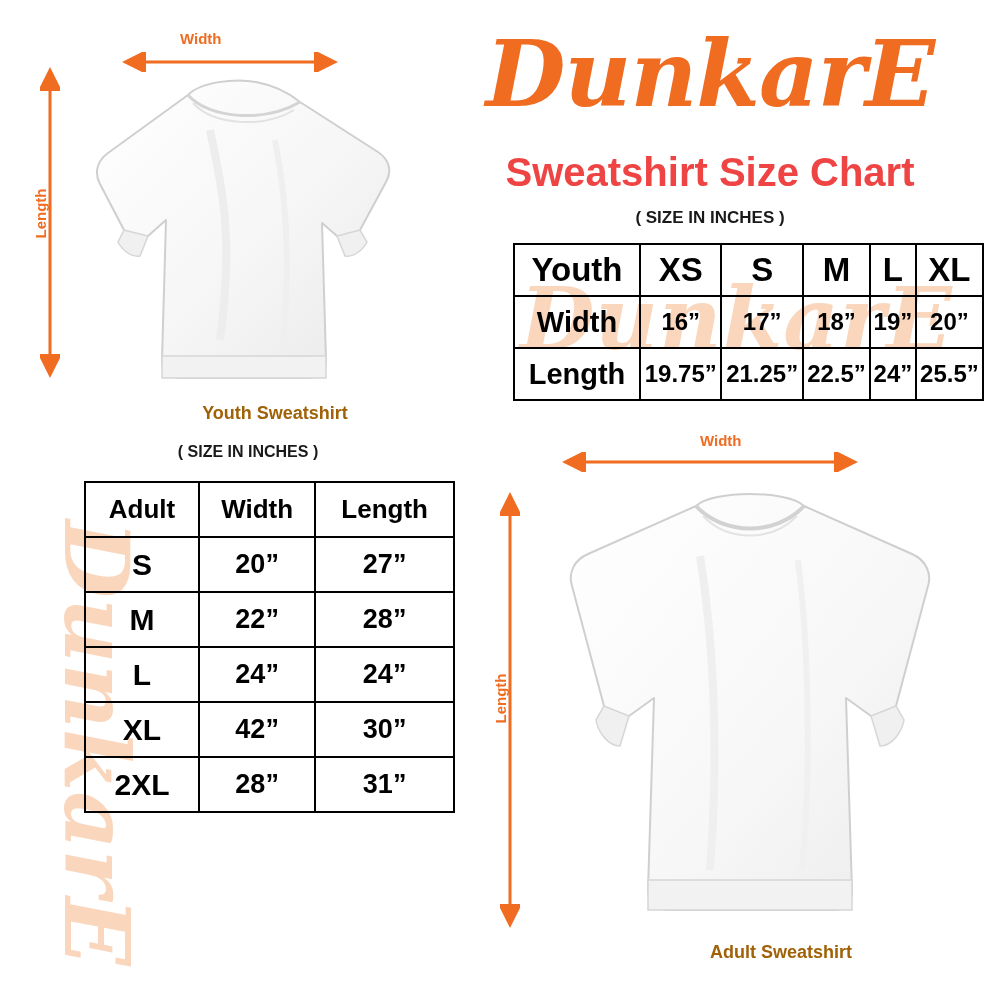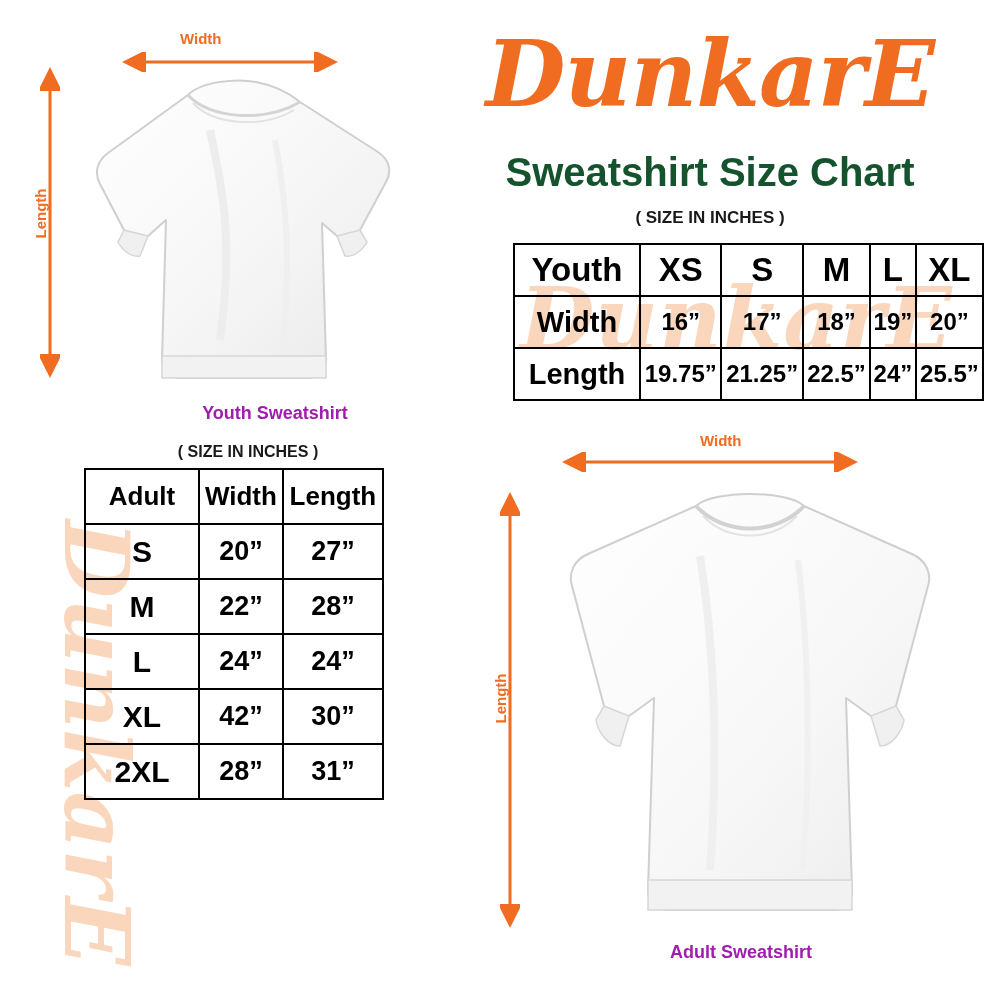--- a/index.html
+++ b/index.html
@@ -31,21 +31,21 @@
     letter-spacing: -1px;
   }
   .chart-title {
     position: absolute;
     left: 430px;
     top: 150px;
     width: 560px;
     text-align: center;
     font-size: 40px;
     font-weight: bold;
-    color: #14532d;
+    color: #ef4444;
   }
   .size-note-top {
     position: absolute;
     left: 430px;
     top: 208px;
     width: 560px;
     text-align: center;
     font-size: 17px;
     font-weight: bold;
     color: #1a1a1a;
@@ -110,22 +110,22 @@
   #youth-table tr.hdr td {
     font-size: 33px;
   }
   #youth-table td.val {
     font-size: 24px;
   }
 
   
   #adult-table {
     left: 84px;
-    top: 468px;
-    width: 300px;
+    top: 481px;
+    width: 371px;
   }
   #adult-table td {
     height: 51px;
     font-size: 27px;
   }
   #adult-table tr.hdr td {
     font-size: 26px;
   }
   #adult-table td.size {
     font-size: 30px;
@@ -141,25 +141,25 @@
     font-size: 16px;
     font-weight: bold;
     color: #1a1a1a;
   }
 
   
   .shirt-caption {
     position: absolute;
     font-size: 18px;
     font-weight: bold;
-    color: #a21caf;
+    color: #a16207;
     text-align: center;
   }
   #youth-caption { left: 110px; top: 403px; width: 330px; }
-  #adult-caption { left: 576px; top: 942px; width: 330px; }
+  #adult-caption { left: 616px; top: 942px; width: 330px; }
 
   .sw-wrap { position: absolute; z-index: 1; }
   #youth-shirt { left: 60px; top: 60px; width: 380px; height: 340px; }
   #adult-shirt { left: 540px; top: 470px; width: 420px; height: 470px; }
 
   
   .arrow-label {
     position: absolute;
     color: #ef6c21;
     font-size: 15px;

